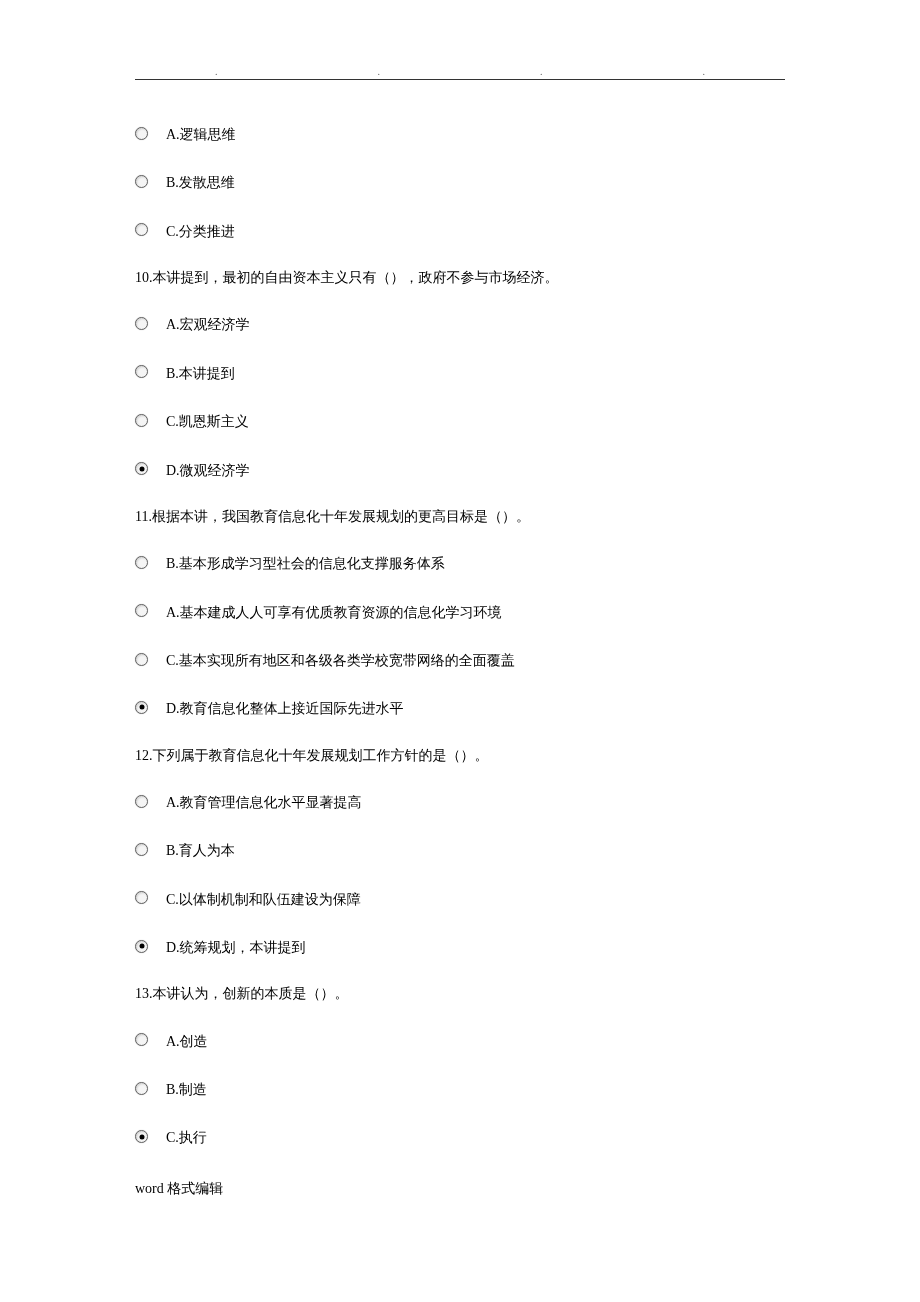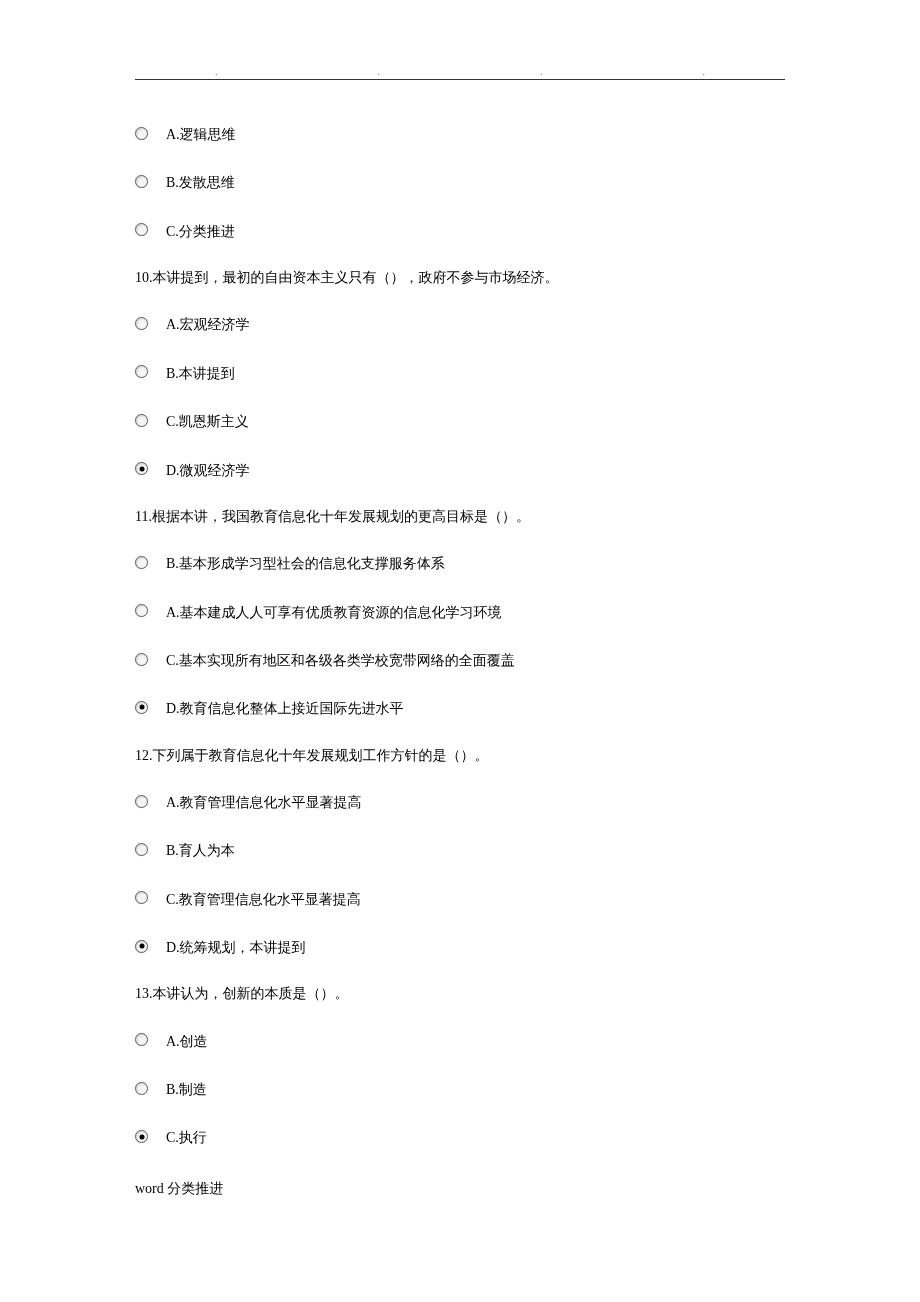--- a/index.html
+++ b/index.html
@@ -145,35 +145,35 @@
       <div class="option-row">
         <span class="radio"></span>
         <span class="option-text">A.教育管理信息化水平显著提高</span>
       </div>
       <div class="option-row">
         <span class="radio"></span>
         <span class="option-text">B.育人为本</span>
       </div>
       <div class="option-row">
         <span class="radio"></span>
-        <span class="option-text">C.教育管理信息化水平显著提高</span>
+        <span class="option-text">C.以体制机制和队伍建设为保障</span>
       </div>
       <div class="option-row">
         <span class="radio selected"></span>
         <span class="option-text">D.统筹规划，本讲提到</span>
       </div>
       <div class="question-text">13.本讲认为，创新的本质是（）。</div>
       <div class="option-row">
         <span class="radio"></span>
         <span class="option-text">A.创造</span>
       </div>
       <div class="option-row">
         <span class="radio"></span>
         <span class="option-text">B.制造</span>
       </div>
       <div class="option-row">
         <span class="radio selected"></span>
         <span class="option-text">C.执行</span>
       </div>
     </div>
 
-  <div class="footer">word 分类推进</div>
+  <div class="footer">word 格式编辑</div>
 </div>
 
 </body></html>

